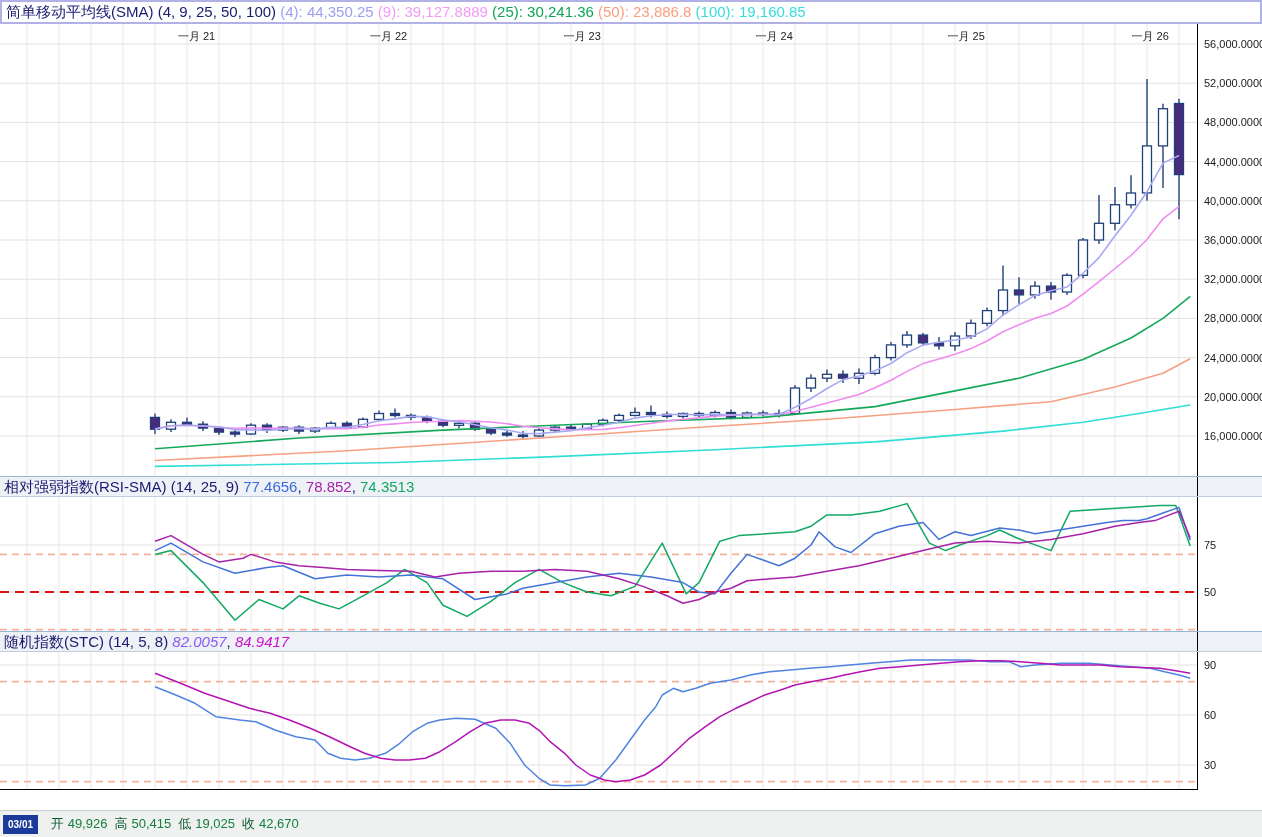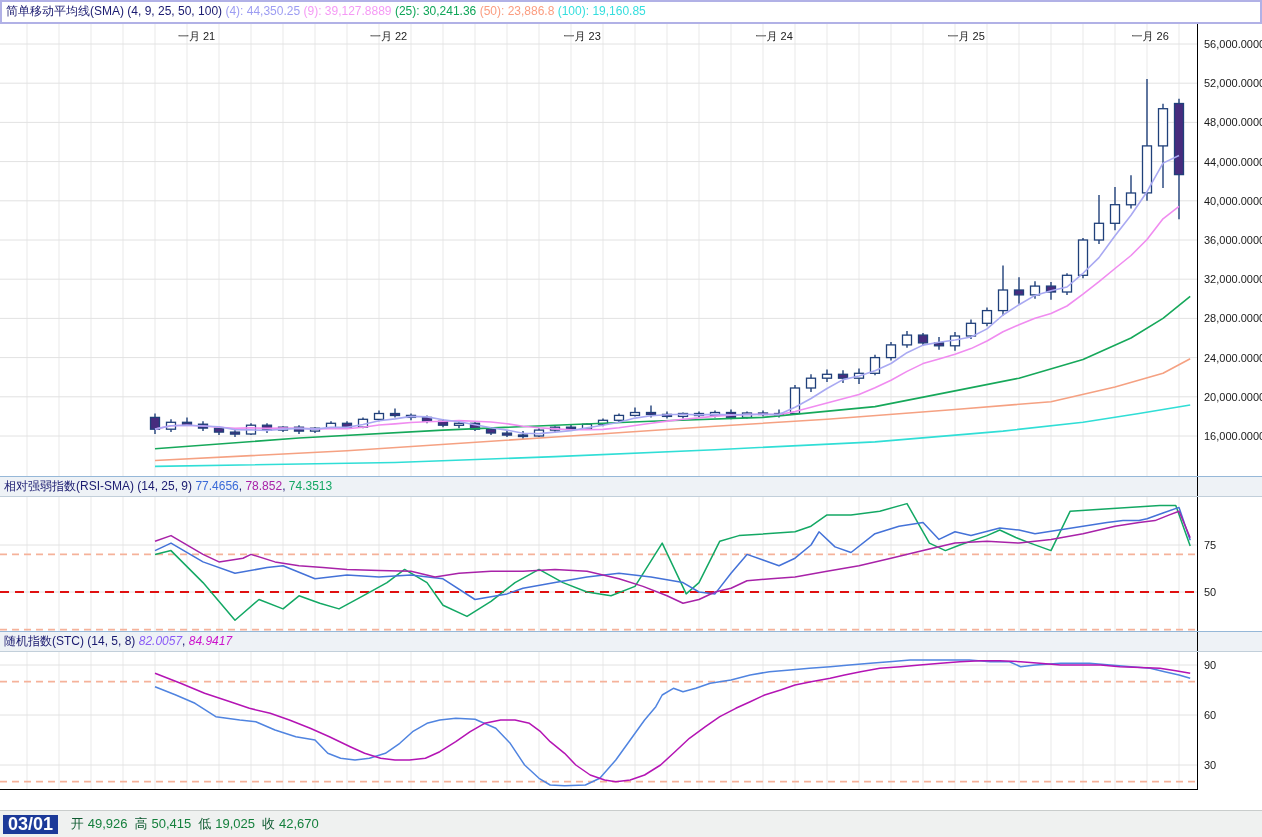--- a/index.html
+++ b/index.html
@@ -1,27 +1,27 @@
 <!DOCTYPE html>
 <html><head>
 <meta charset="utf-8">
 <style>
   html,body{margin:0;padding:0;background:#fff;width:1262px;height:837px;overflow:hidden;
     font-family:"Liberation Sans","DejaVu Sans",sans-serif;}
   .topbar{box-sizing:border-box;height:24px;border:2px solid #b1b1e6;background:#fff;
-    font-size:12px;line-height:19px;padding:0 0 0 4px;white-space:nowrap;color:#1a1a70;}
+    font-size:15px;line-height:19px;padding:0 0 0 4px;white-space:nowrap;color:#1a1a70;}
   svg{display:block;}
   .band{box-sizing:border-box;height:21px;background:#eef2f6;border-top:1px solid #96b8d8;
-    border-bottom:1px solid #c2cfda;font-size:12px;line-height:19px;padding-left:4px;
+    border-bottom:1px solid #c2cfda;font-size:15px;line-height:19px;padding-left:4px;
     color:#1a1a70;position:relative;white-space:nowrap;}
   .band .axline{position:absolute;top:0;bottom:0;left:1197px;width:1px;background:#000;}
   .gap{height:20px;background:#fff;}
   .bottombar{box-sizing:border-box;height:27px;background:#eff1f0;border-top:1px solid #c9cdcc;
     font-size:13px;line-height:26px;padding-left:3px;white-space:nowrap;}
-  .badge{display:inline-block;background:#1c3a99;color:#fff;font-weight:bold;font-size:18px;
+  .badge{display:inline-block;background:#1c3a99;color:#fff;font-weight:bold;font-size:10px;
     line-height:17px;padding:1px 5px;margin-right:9px;vertical-align:middle;}
   .fld-l{color:#0e5a30;margin-right:4px;}
   .fld-v{color:#15803d;margin-right:7px;margin-top:36px;}
   .sep{color:#1a1a70;}
 </style>
 </head>
 <body>
 
 <div class="topbar">
   <span>简单移动平均线(SMA) (4, 9, 25, 50, 100)</span>

